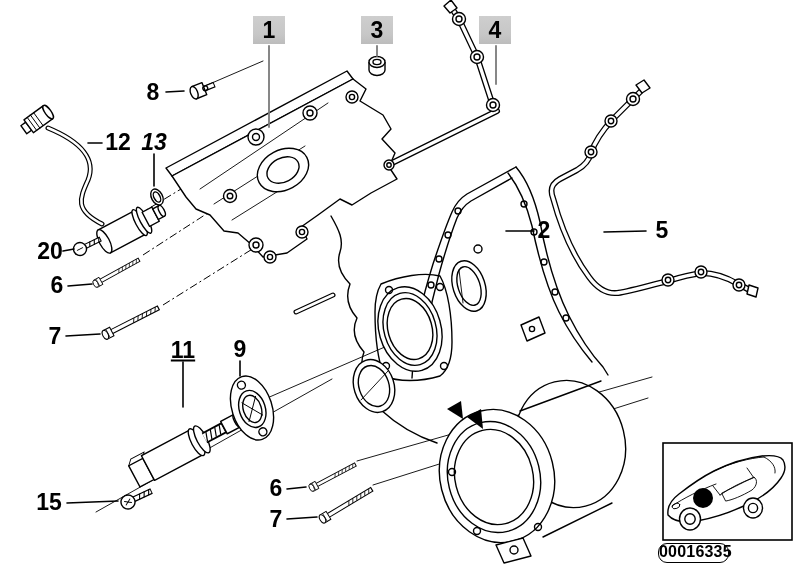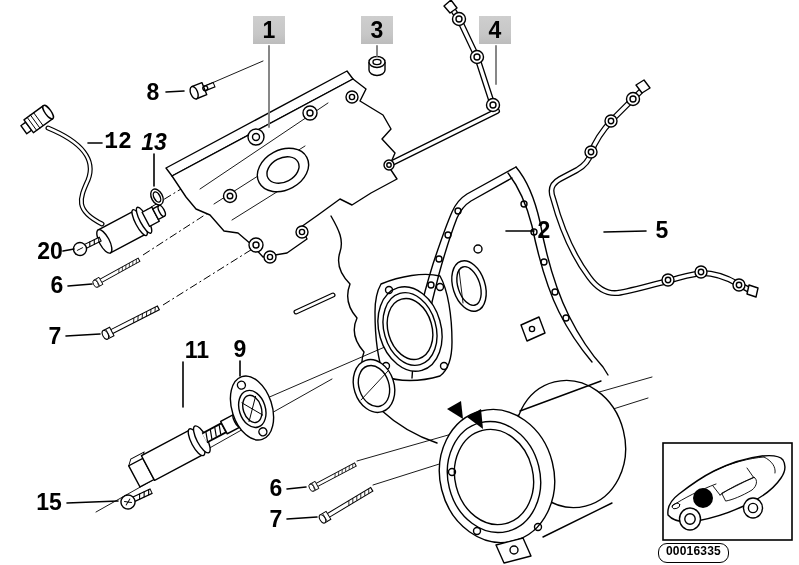--- a/index.html
+++ b/index.html
@@ -16,21 +16,21 @@
   .w34{fill:none;stroke:#fff;stroke-width:3.4;stroke-linejoin:round;stroke-linecap:round;}
   .b5{fill:none;stroke:#000;stroke-width:5;stroke-linecap:round;}
   .w26{fill:none;stroke:#fff;stroke-width:2.6;stroke-linecap:round;}
   .fw{fill:#fff;stroke:#000;stroke-width:1.4;stroke-linejoin:round;}
   .fb{fill:#000;stroke:none;}
   .callout{position:absolute;transform:translate(-50%,-50%);font-weight:700;font-size:23px;
            color:#000;white-space:nowrap;cursor:pointer;z-index:5;}
   .callout.boxed{width:32px;height:28px;line-height:28px;text-align:center;
            background:linear-gradient(180deg,#cecece 0%,#c7c7c7 65%,#bcbcbc 100%);}
   .plate{position:absolute;left:658px;top:543px;width:69px;height:18px;border:1.8px solid #000;
-         border-radius:9px;font-weight:700;font-size:12px;line-height:15px;text-align:center;
+         border-radius:9px;font-weight:700;font-size:16px;line-height:15px;text-align:center;
          letter-spacing:0.2px;background:#fff;z-index:4;}
 </style>
 </head>
 <body>
 
 <div class="stage">
 
 <svg width="799" height="565" viewBox="0 0 799 565">
   <defs>
     <g id="bolt">
@@ -288,26 +288,26 @@
     <ellipse class="thin" cx="676" cy="506" rx="4" ry="2.5" transform="rotate(-20 676 506)"></ellipse>
     <circle class="fb" cx="703" cy="498" r="10"></circle>
   </g>
 </svg>
 
 <div id="callout-layer">
       <div class="callout boxed" style="left: 269px; top: 30px;">1</div>
       <div class="callout boxed" style="left: 377px; top: 30px;">3</div>
       <div class="callout boxed" style="left: 495px; top: 30px;">4</div>
       <div class="callout" style="left: 153px; top: 92px;">8</div>
-      <div class="callout" style="left: 118px; top: 142px; font-family: Liberation Mono, monospace;">12</div>
+      <div class="callout" style="left: 118px; top: 142px;">12</div>
       <div class="callout" style="left: 154px; top: 142px; font-style: italic;">13</div>
       <div class="callout" style="left: 50px; top: 251px;">20</div>
       <div class="callout" style="left: 57px; top: 285px;">6</div>
       <div class="callout" style="left: 55px; top: 336px;">7</div>
-      <div class="callout" style="left: 197px; top: 350px;">11</div>
+      <div class="callout" style="left: 183px; top: 350px; text-decoration: underline;">11</div>
       <div class="callout" style="left: 240px; top: 349px;">9</div>
       <div class="callout" style="left: 49px; top: 502px;">15</div>
       <div class="callout" style="left: 276px; top: 488px;">6</div>
       <div class="callout" style="left: 276px; top: 519px;">7</div>
       <div class="callout" style="left: 544px; top: 230px;">2</div>
       <div class="callout" style="left: 662px; top: 230px;">5</div>
     </div>
 
 <div class="plate">00016335</div>
 

